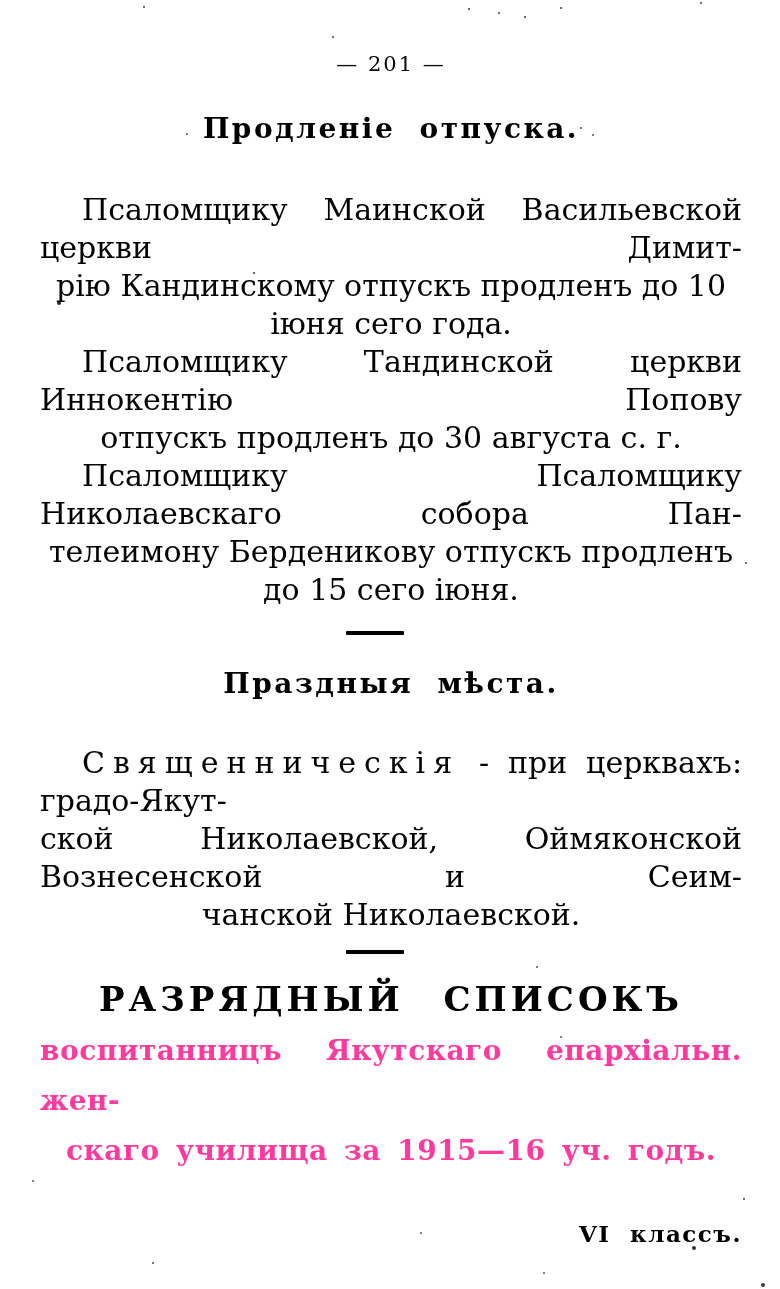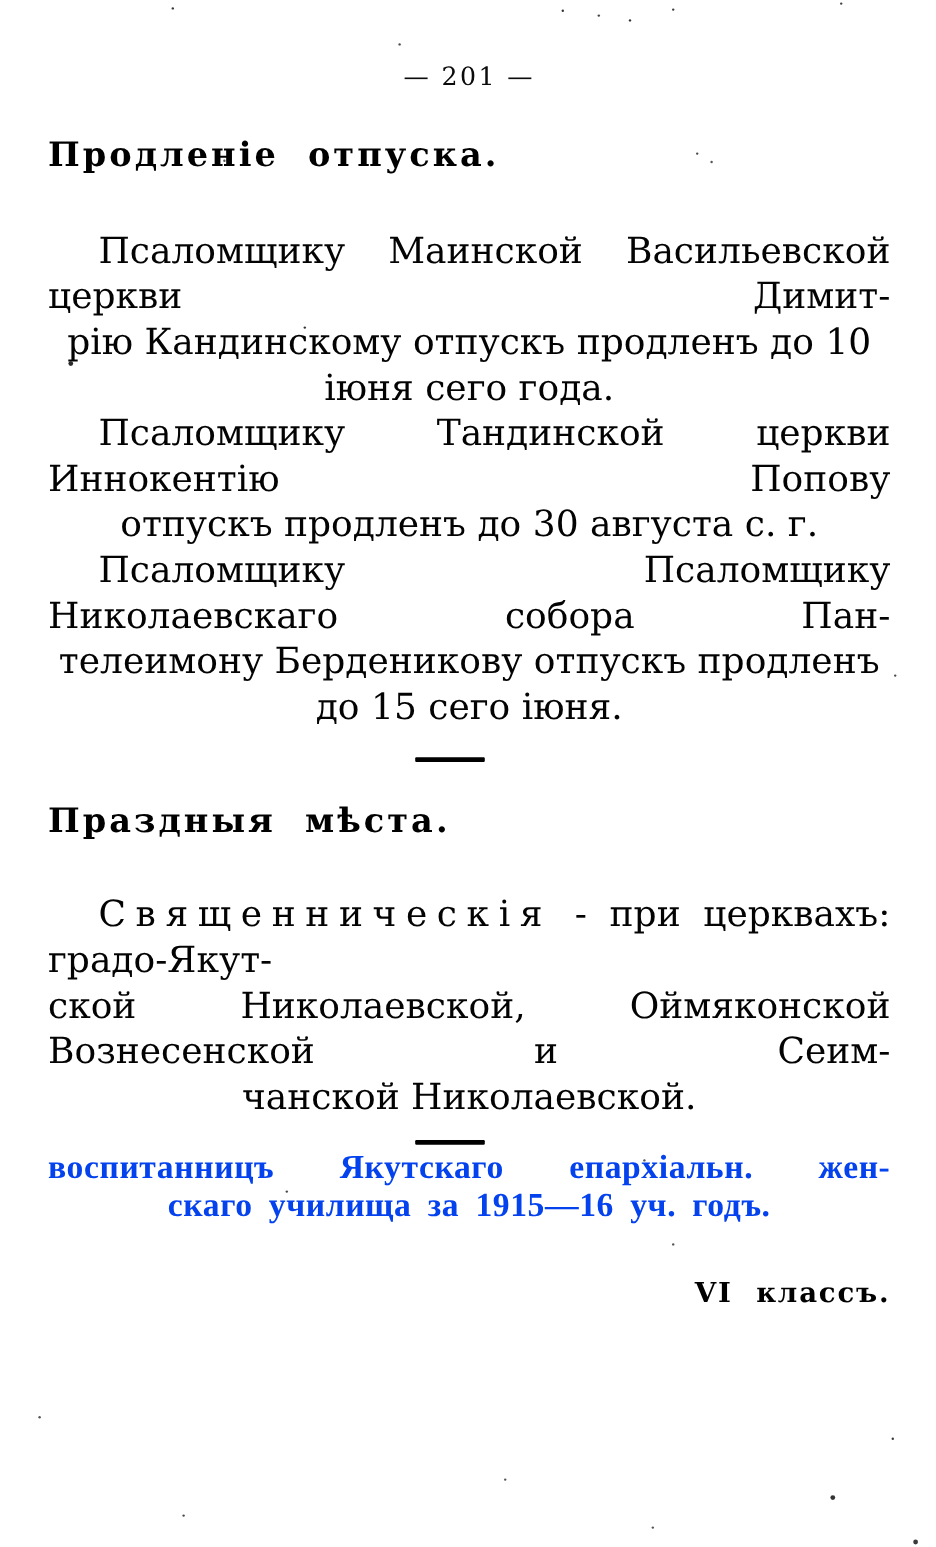--- a/index.html
+++ b/index.html
@@ -19,20 +19,21 @@
     filter: blur(0.3px) contrast(1.25);
   }
   .pagenum {
     margin-top: 52px;
     text-align: center;
     font-size: 21px;
     letter-spacing: 2px;
     color: #222;
   }
   .h-section {
+    text-align: center;
     font-weight: bold;
     font-size: 28px;
     letter-spacing: 2.5px;
     word-spacing: 12px;
     color: #151515;
   }
   .h-leave { margin-top: 36px; }
   .h-vacant { margin-top: 32px; }
   .para { font-size: 30px; line-height: 38px; color: #1c1c1c; }
   .para-group-1 { margin-top: 46px; }
@@ -55,24 +56,23 @@
     font-weight: bold;
     font-size: 34px;
     line-height: 46px;
     letter-spacing: 4px;
     word-spacing: 24px;
     color: #141414;
   }
   .h-sub {
     font-weight: bold;
     font-size: 28px;
-    line-height: 31px;
+    line-height: 50px;
     letter-spacing: 0.5px;
-    color: #1d4ed8;
-    font-family: Liberation Serif, serif;
+    color: #ec4899;
   }
   .h-sub.stretch { text-align: justify; text-align-last: justify; margin-top: 4px; }
   .h-sub.center { text-align: center; word-spacing: 6px; }
   .h-class {
     margin-top: 44px;
     text-align: right;
     font-size: 23px;
     letter-spacing: 1.5px;
     word-spacing: 10px;
     color: #1a1a1a;
@@ -123,19 +123,20 @@
     <h2 class="h-section h-vacant">Праздныя мѣста.</h2>
 
     <div class="para para-group-2">
       <div class="line j ind"><span class="spaced">Священническія</span> <span>- при церквахъ: градо-Якут-</span></div>
       <div class="line j">ской Николаевской, Оймяконской Вознесенской и Сеим-</div>
       <div class="line">чанской Николаевской.</div>
     </div>
 
     <div class="divider divider-2"></div>
 
+    <h1 class="h-big">РАЗРЯДНЫЙ СПИСОКЪ</h1>
     <div class="h-sub stretch">воспитанницъ Якутскаго епархіальн. жен-</div>
     <div class="h-sub center">скаго училища за 1915—16 уч. годъ.</div>
 
     <h3 class="h-class">VI классъ.</h3>
 
   </div>
 </div>
 
 </body></html>

